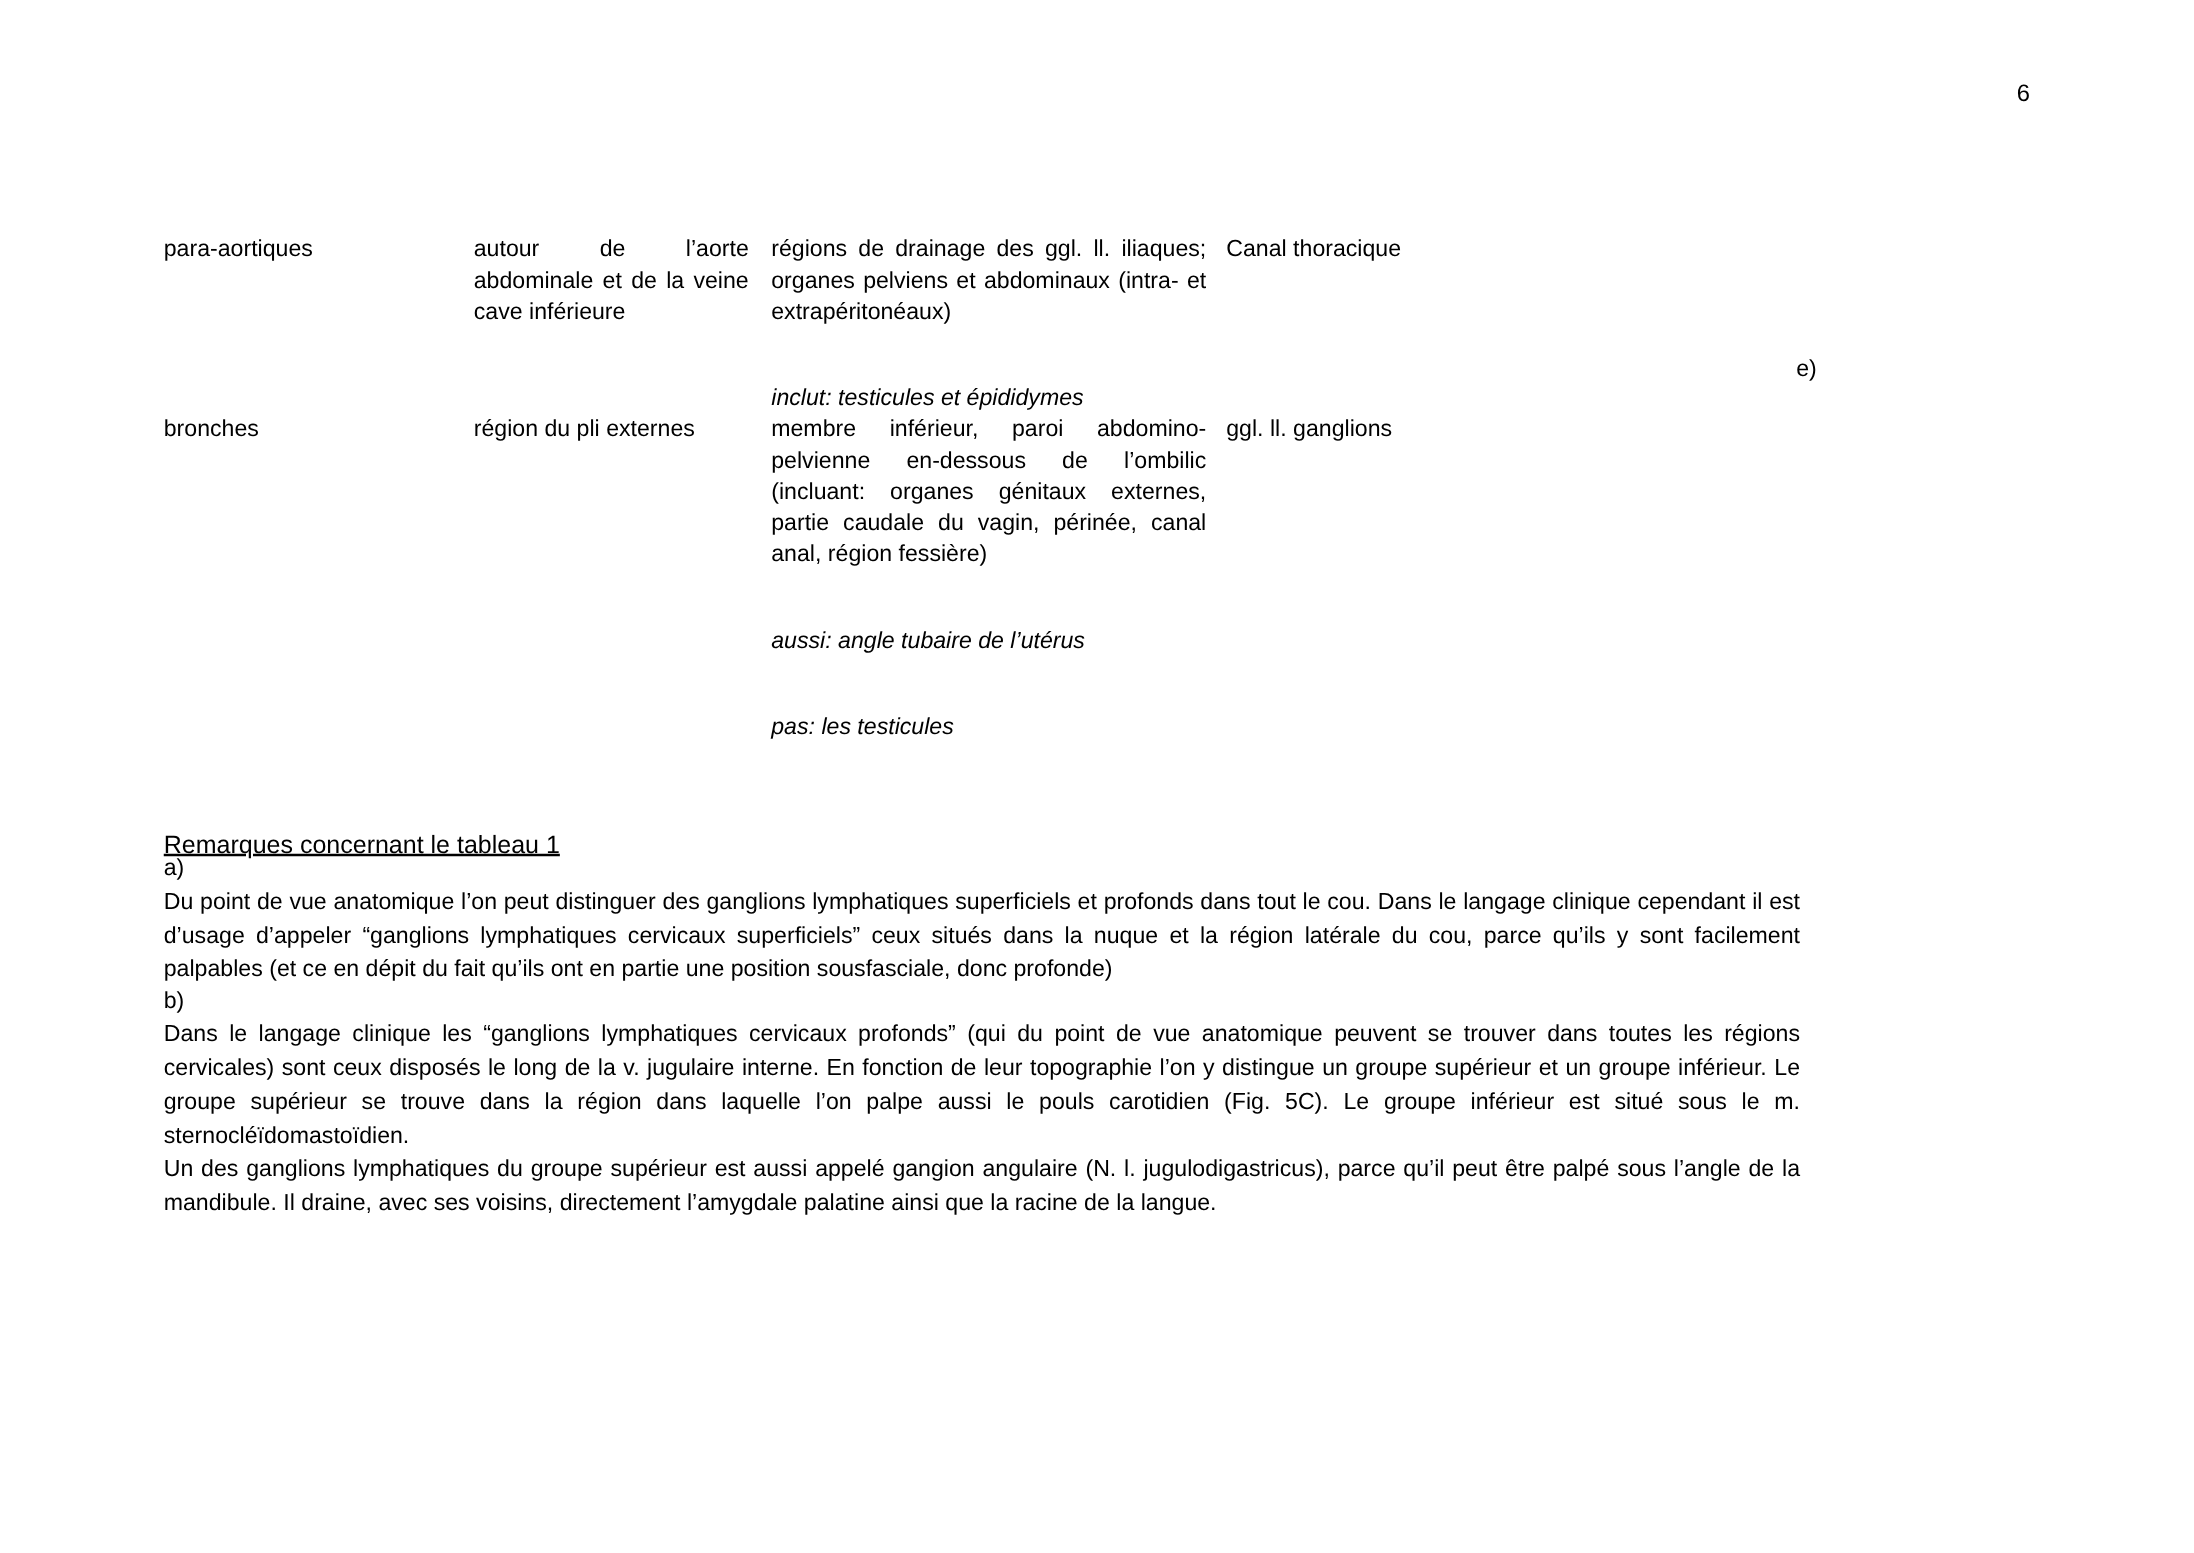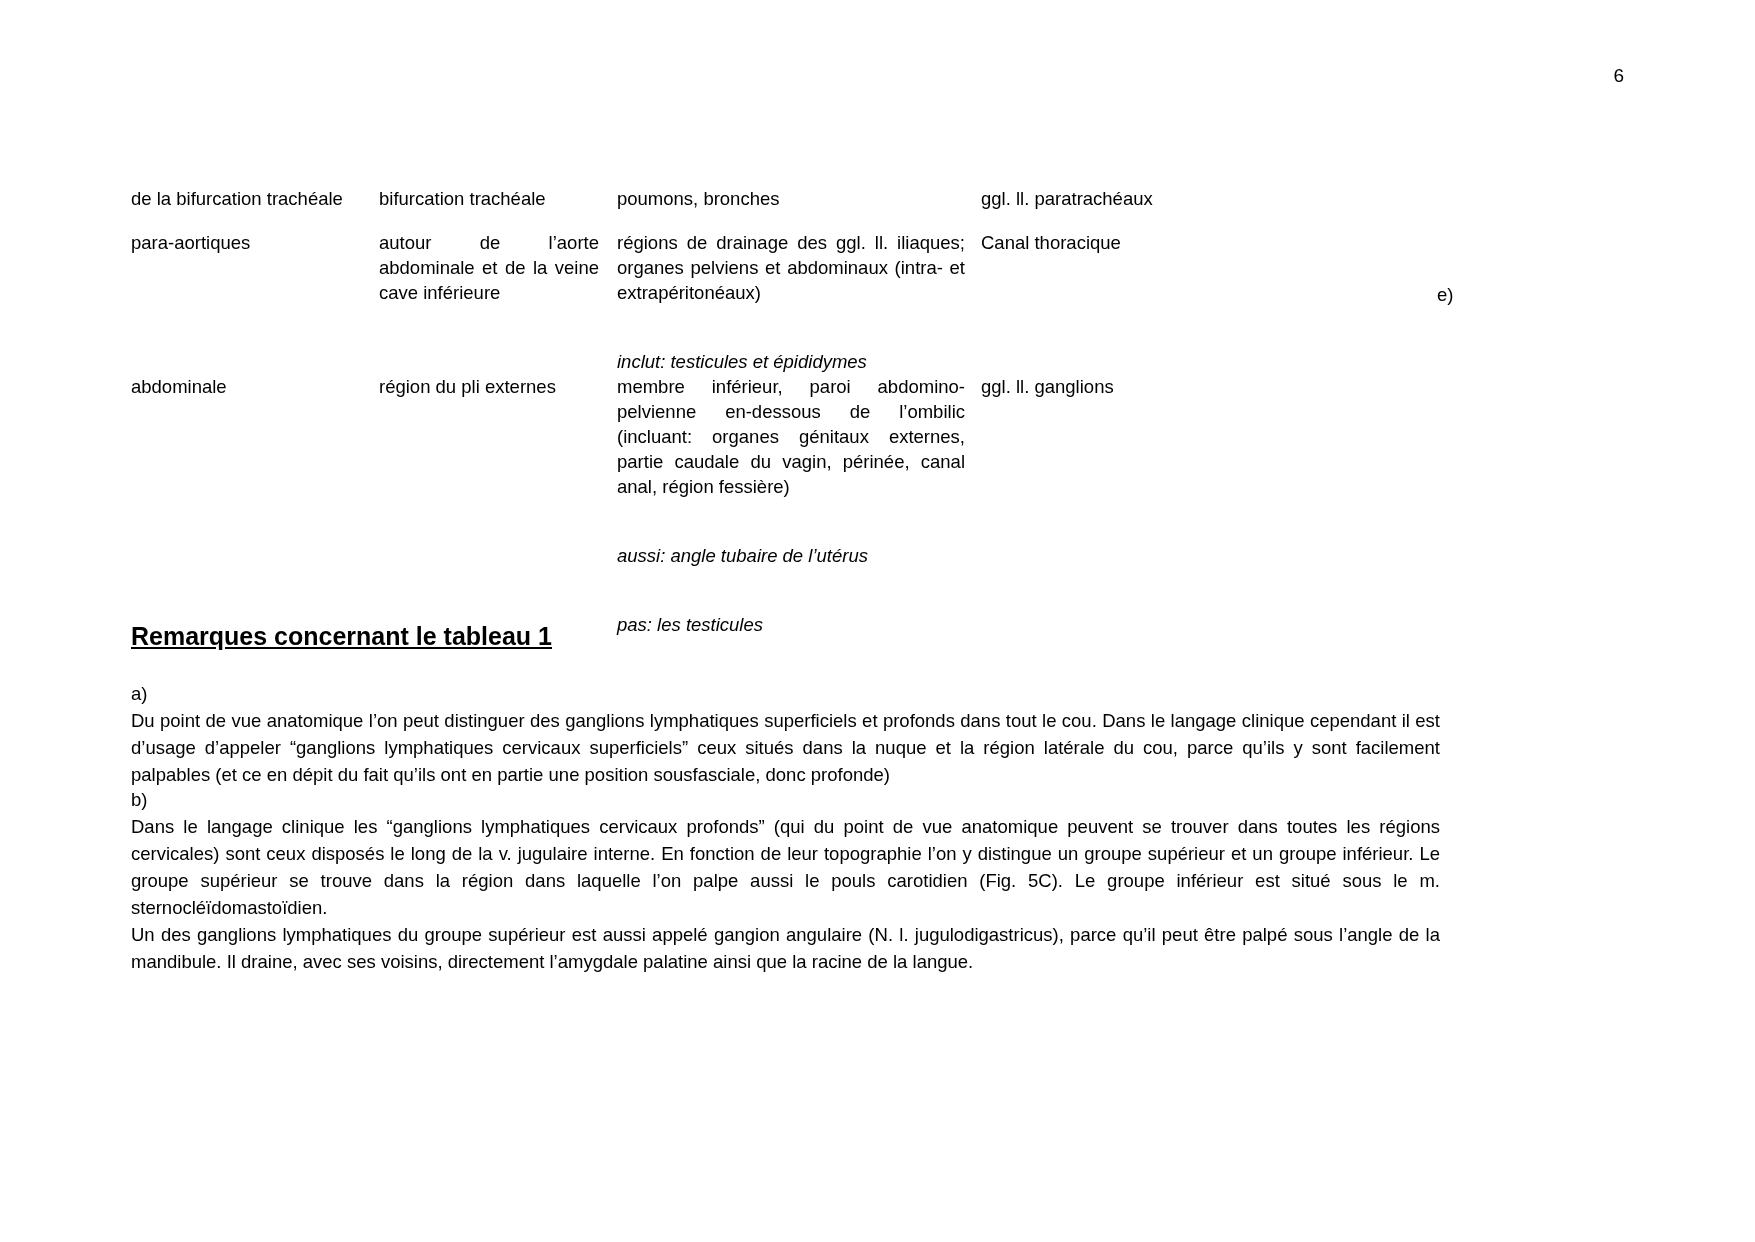--- a/index.html
+++ b/index.html
@@ -71,24 +71,24 @@
     position: absolute;
     top: 282px;
     left: 1437px;
     font-size: 18.5px;
     line-height: 25px;
   }
 
   
   .remarks-heading {
     position: absolute;
-    top: 624px;
+    top: 664px;
     left: 131px;
-    font-size: 25px;
-    font-weight: bold;
+    font-size: 20px;
+    font-weight: normal;
     text-decoration: underline;
     line-height: 25px;
   }
 
   .para-block {
     position: absolute;
     left: 131px;
     width: 1309px;
     font-size: 18.5px;
     line-height: 27px;
@@ -105,37 +105,31 @@
 
 <div class="page">
 
   <div class="page-number">6</div>
 
   <div class="fn-marker">e)</div>
 
   <div class="table-wrap">
     <table class="ln-table">
       <tbody>
-        <tr class="row-gap">
-          <td class="col1">de la bifurcation trachéale</td>
-          <td class="col2">bifurcation trachéale</td>
-          <td class="col3">poumons, bronches</td>
-          <td class="col4">ggl. ll. paratrachéaux</td>
-        </tr>
         <tr>
           <td class="col1">para-aortiques</td>
           <td class="col2 just">autour de l’aorte abdominale et de la veine cave inférieure</td>
           <td class="col3">
             <div class="just">régions de drainage des ggl. ll. iliaques; organes pelviens et abdominaux (intra- et extrapéritonéaux)</div>
             <div class="ital">inclut: testicules et épididymes</div>
           </td>
           <td class="col4">Canal thoracique</td>
         </tr>
         <tr>
-          <td class="col1">abdominale</td>
+          <td class="col1">bronches</td>
           <td class="col2">région du pli externes</td>
           <td class="col3">
             <div class="just">membre inférieur, paroi abdomino-pelvienne en-dessous de l’ombilic (incluant: organes génitaux externes, partie caudale du vagin, périnée, canal anal, région fessière)</div>
             <div class="ital">aussi: angle tubaire de l’utérus</div>
             <div class="ital">pas: les testicules</div>
           </td>
           <td class="col4">ggl. ll. ganglions</td>
         </tr>
       </tbody>
     </table>

